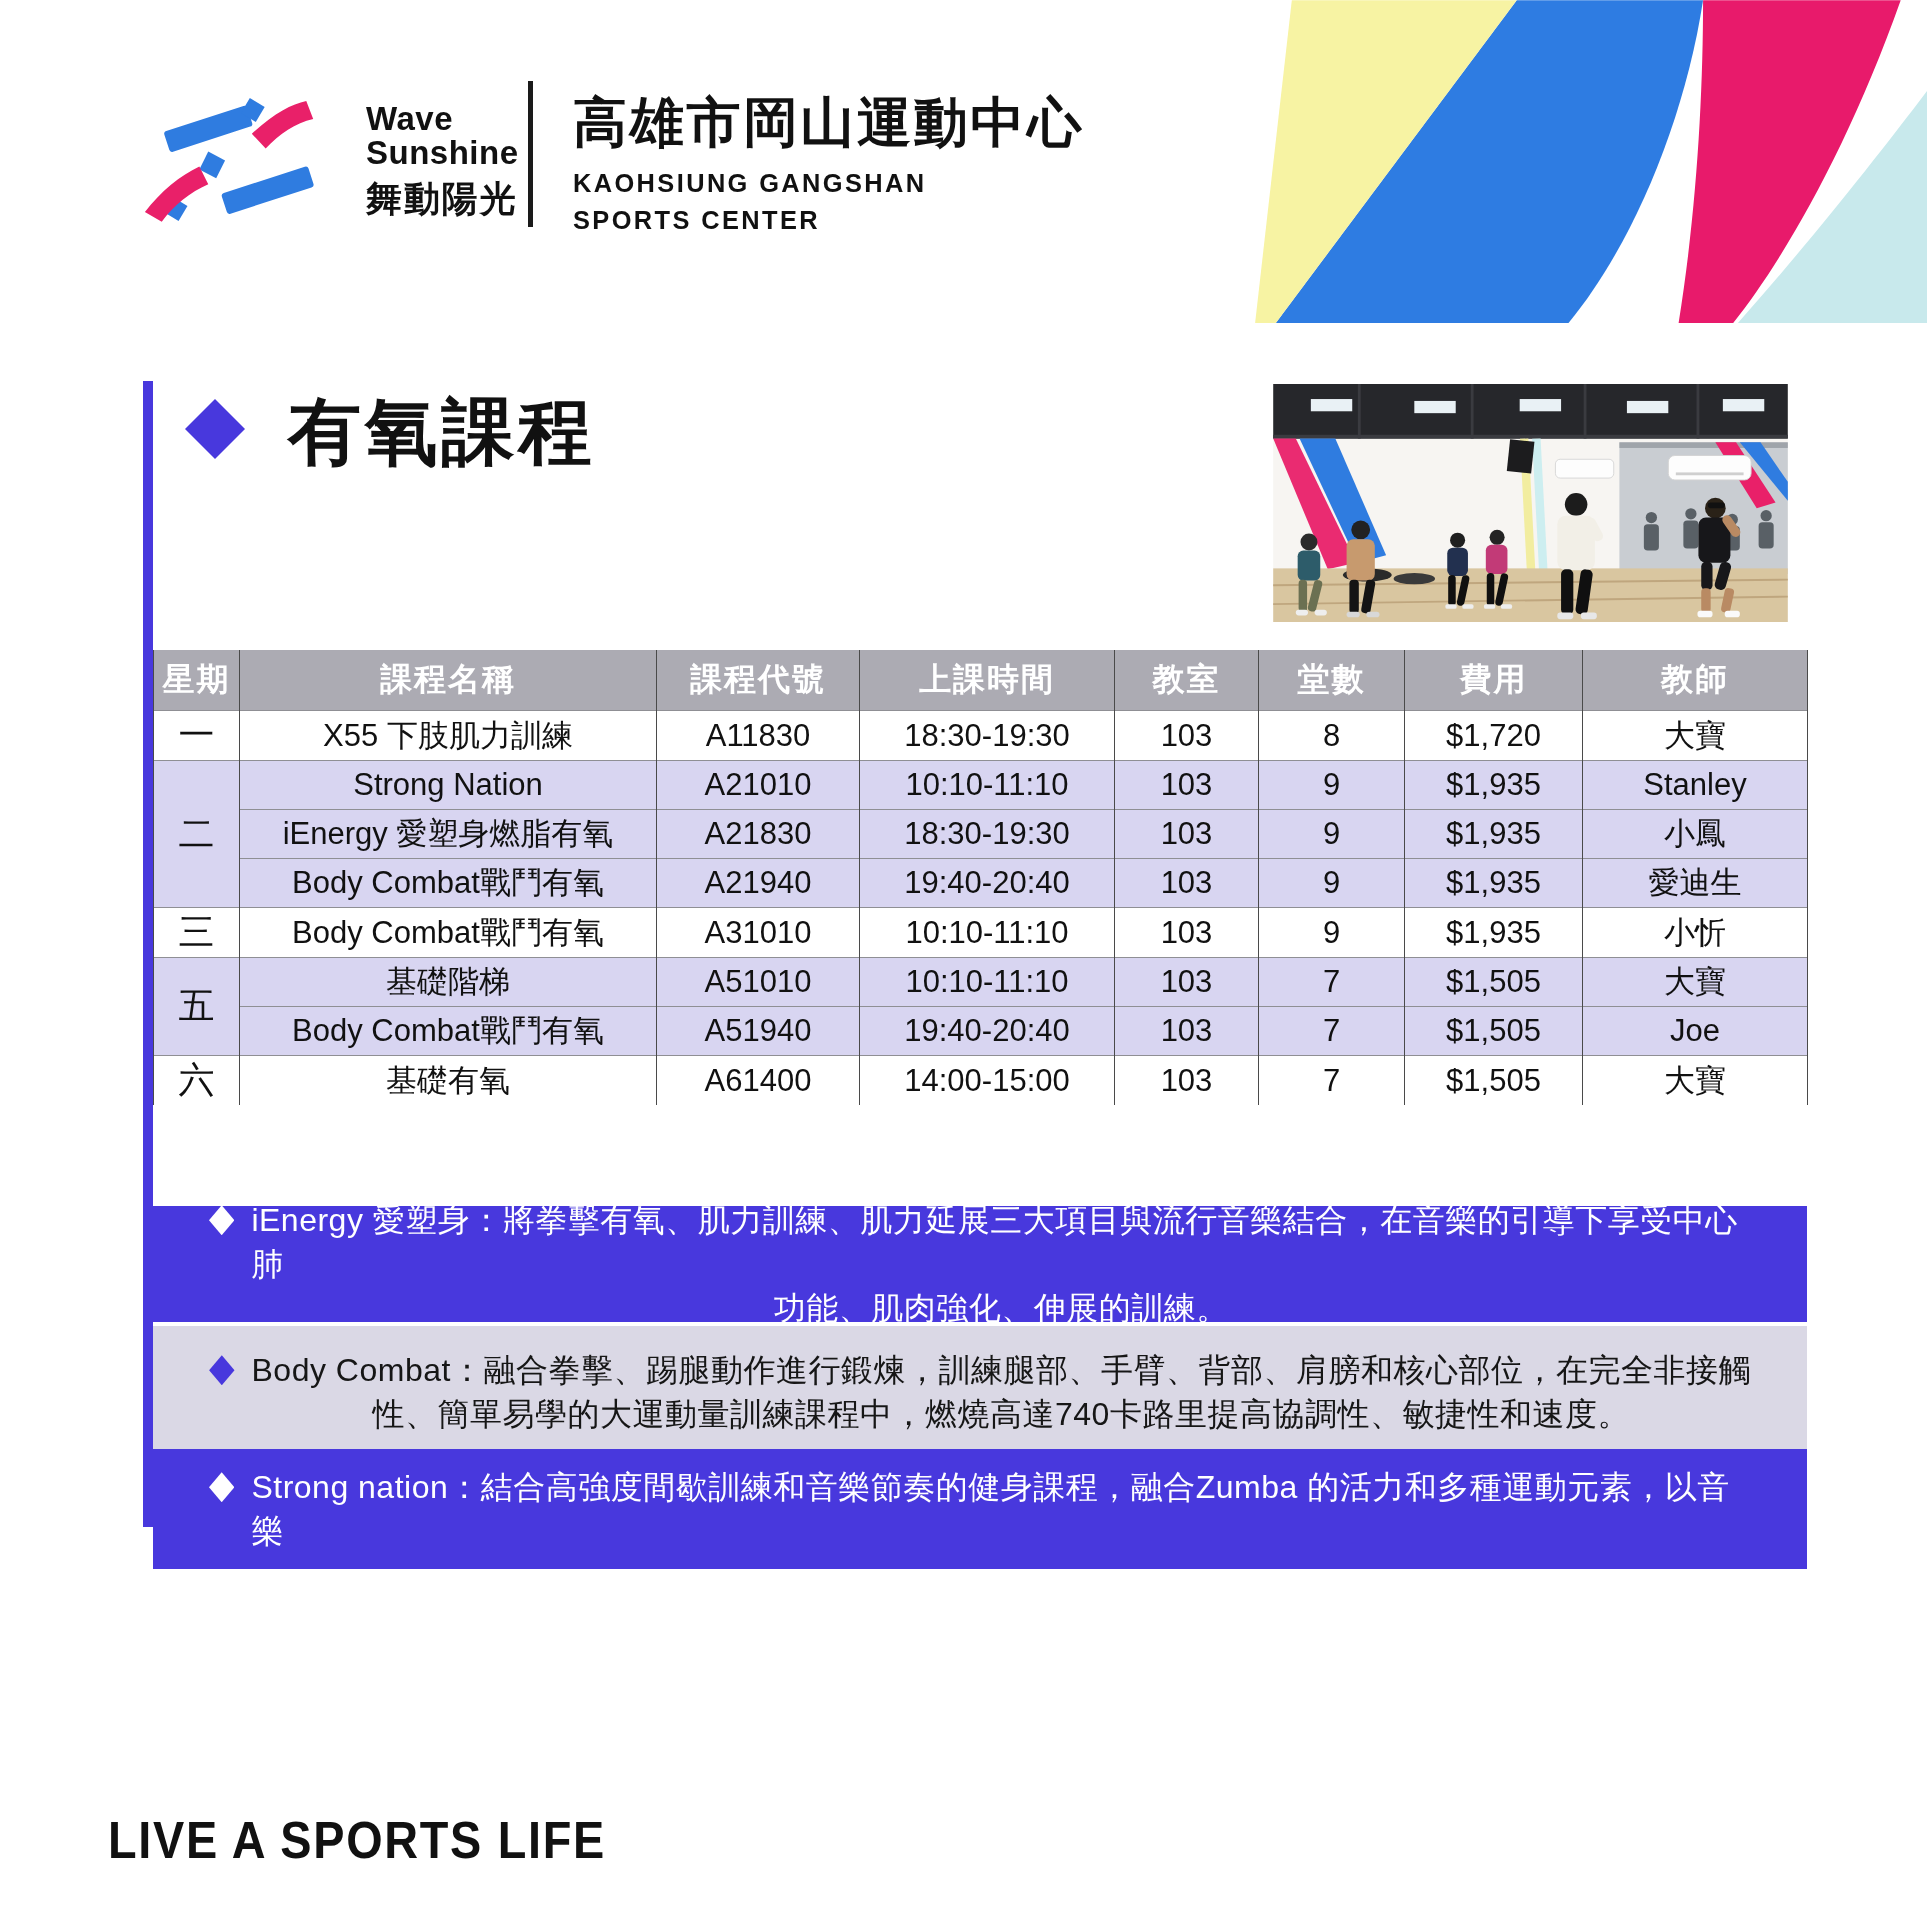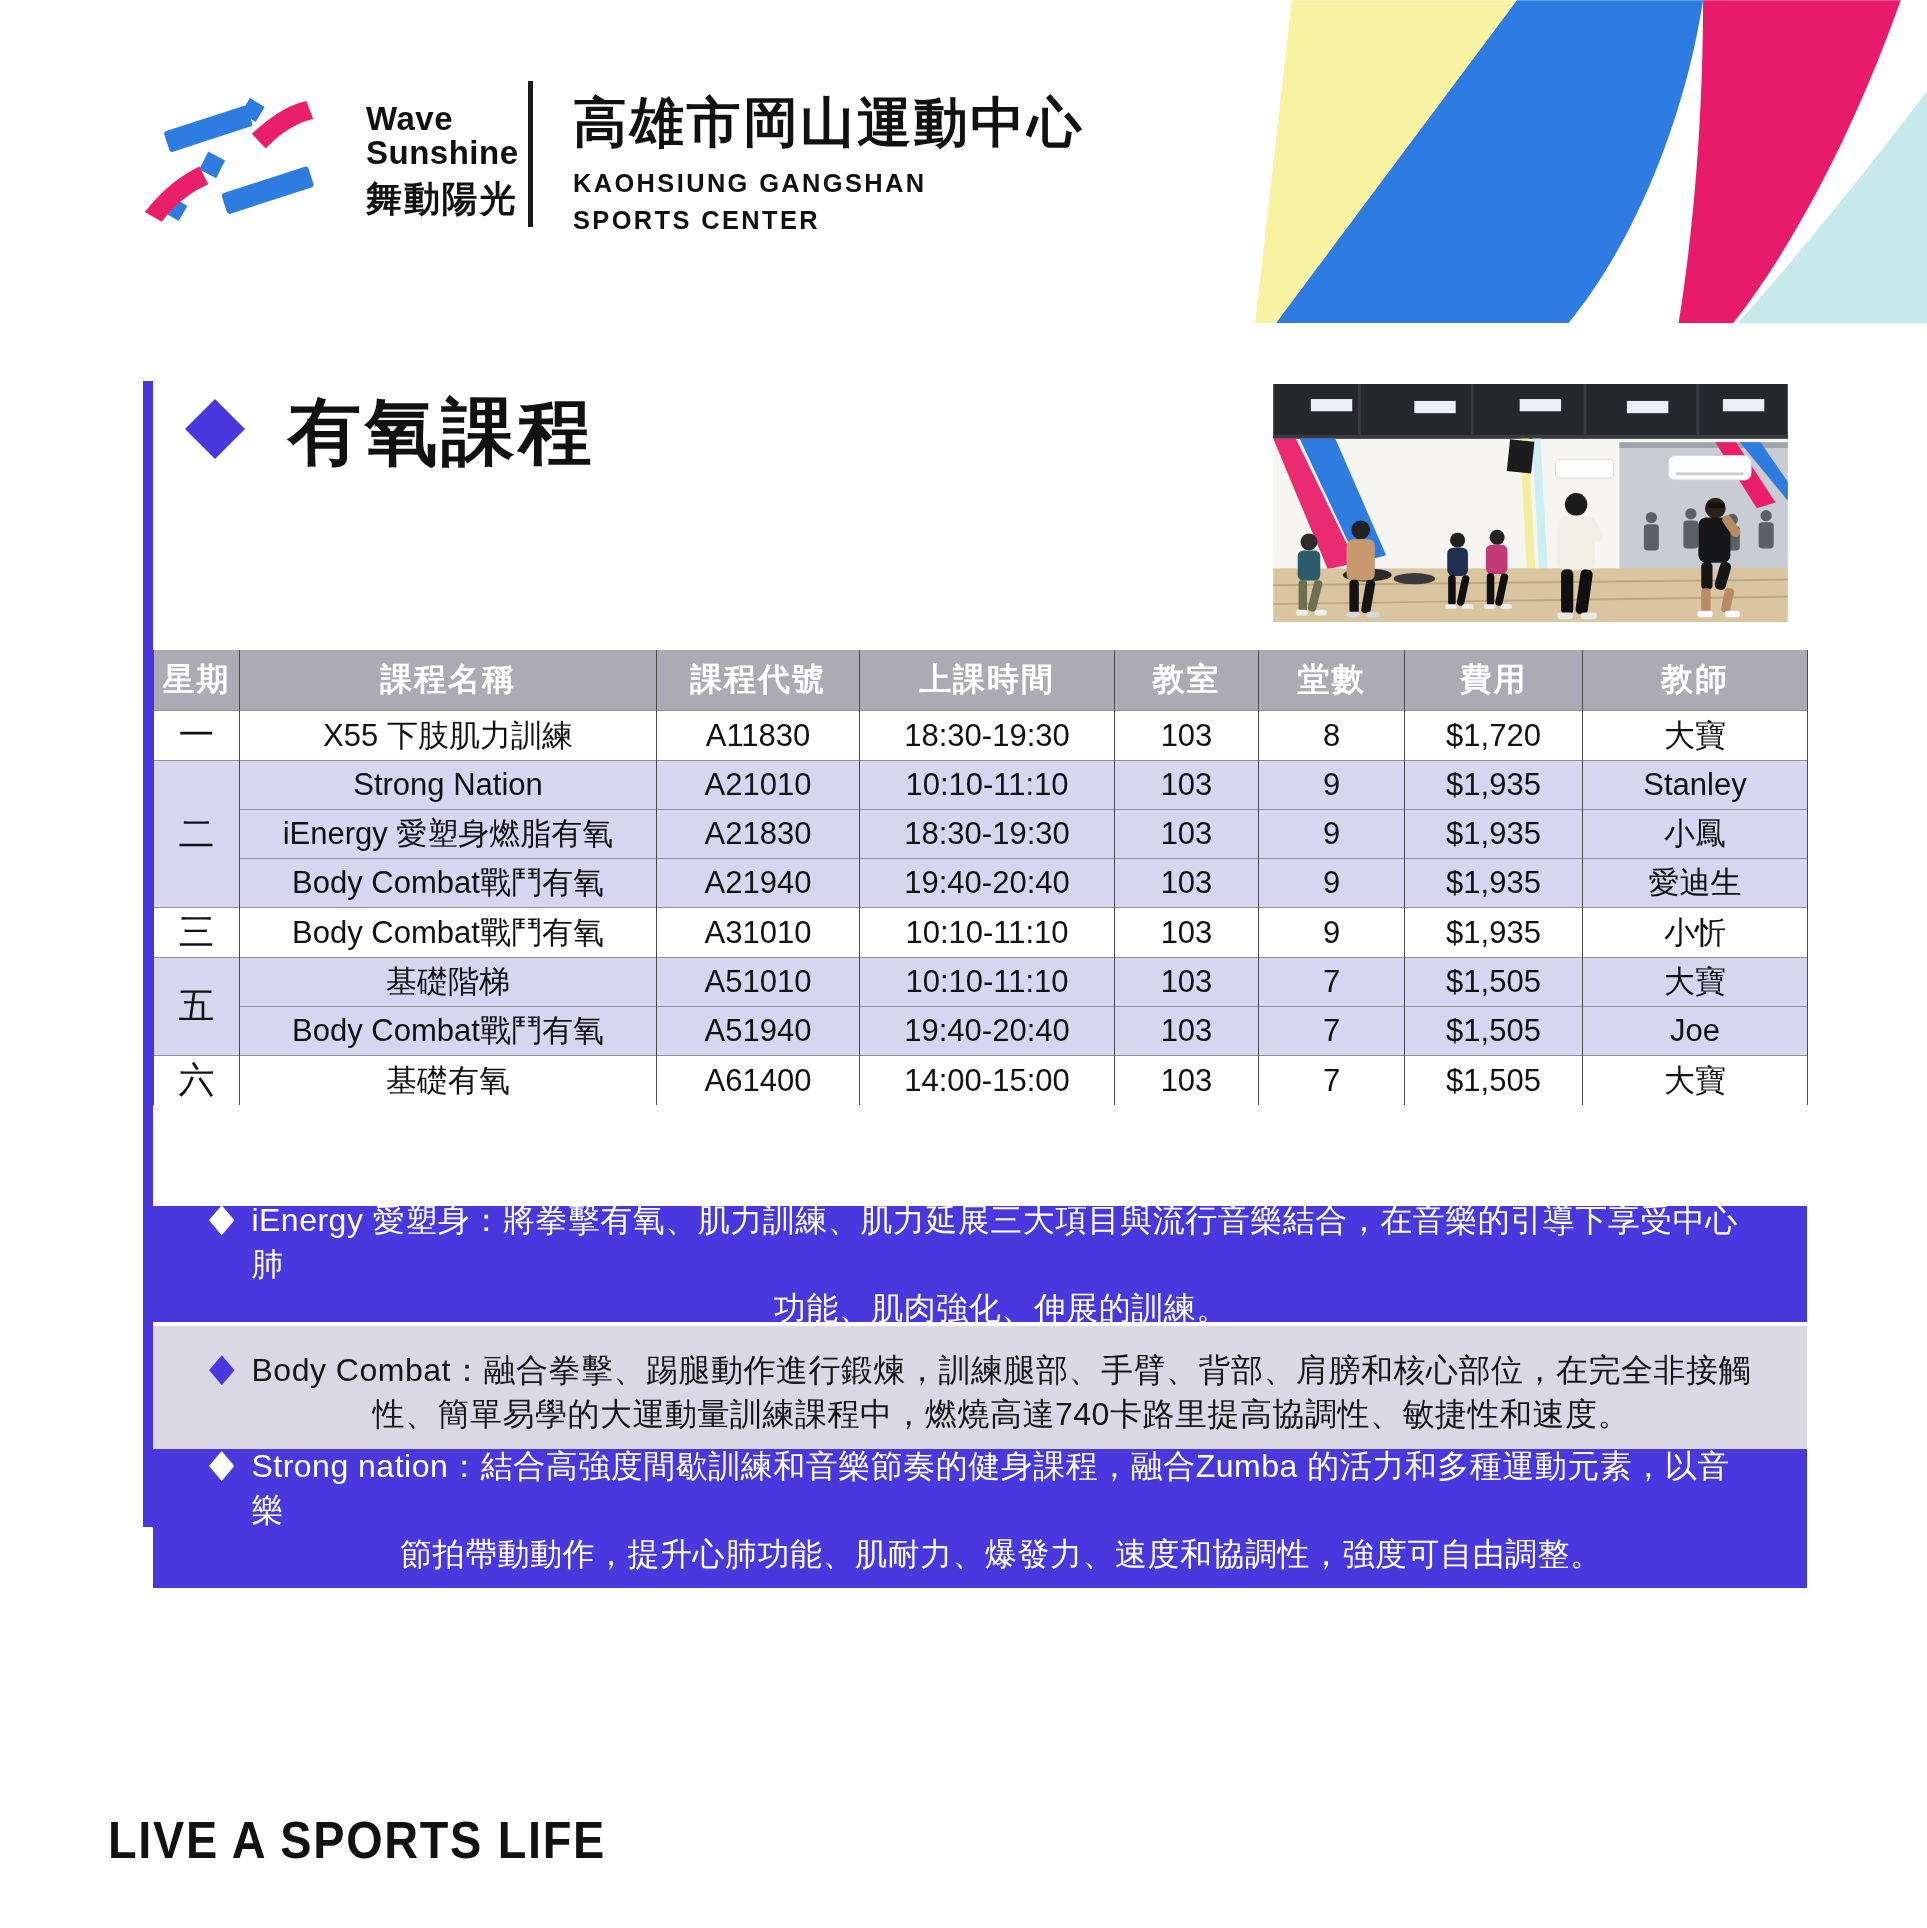--- a/index.html
+++ b/index.html
@@ -48,21 +48,21 @@
   .note.light{background:#DAD8E5;color:#161616;}
   .note-inner{display:flex;align-items:flex-start;}
   .note-diamond{width:25.4px;height:30px;margin:7.5px 17px 0 0;flex:0 0 auto;
                 clip-path:polygon(50% 0,100% 50%,50% 100%,0 50%);}
   .note.purple .note-diamond{background:#ffffff;}
   .note.light  .note-diamond{background:#4838DD;}
   .note-text{font-size:32px;line-height:1.38;letter-spacing:0.5px;}
   .note-text .l2{text-align:center;}
   #note-1{top:1163px;height:116px;}
   #note-2{top:1283px;height:132px;}
-  #note-3{top:1406px;height:139px;align-items:flex-end;}
+  #note-3{top:1406px;height:120px;}
 
   
   .slogan{position:absolute;left:108px;top:1810px;font-size:52px;font-weight:900;
           letter-spacing:1.9px;transform:scaleX(.9);transform-origin:left center;}
 </style>
 </head>
 <body>
 
 <div id="page">
 
@@ -338,21 +338,20 @@
         <div class="l1">Body Combat：融合拳擊、踢腿動作進行鍛煉，訓練腿部、手臂、背部、肩膀和核心部位，在完全非接觸</div>
         <div class="l2">性、簡單易學的大運動量訓練課程中，燃燒高達740卡路里提高協調性、敏捷性和速度。</div>
       </div>
     </div>
   </div>
   <div class="note purple" id="note-3">
     <div class="note-inner">
       <div class="note-diamond"></div>
       <div class="note-text">
         <div class="l1">Strong nation：結合高強度間歇訓練和音樂節奏的健身課程，融合Zumba 的活力和多種運動元素，以音樂</div>
-        <div class="l2">節拍帶動動作，提升心肺功能、肌耐力、爆發力、速度和協調性，強度可自由調整。</div>
       </div>
     </div>
   </div>
 
   <div class="slogan">LIVE A SPORTS LIFE</div>
 
 </div>
 
 
 </body></html>

